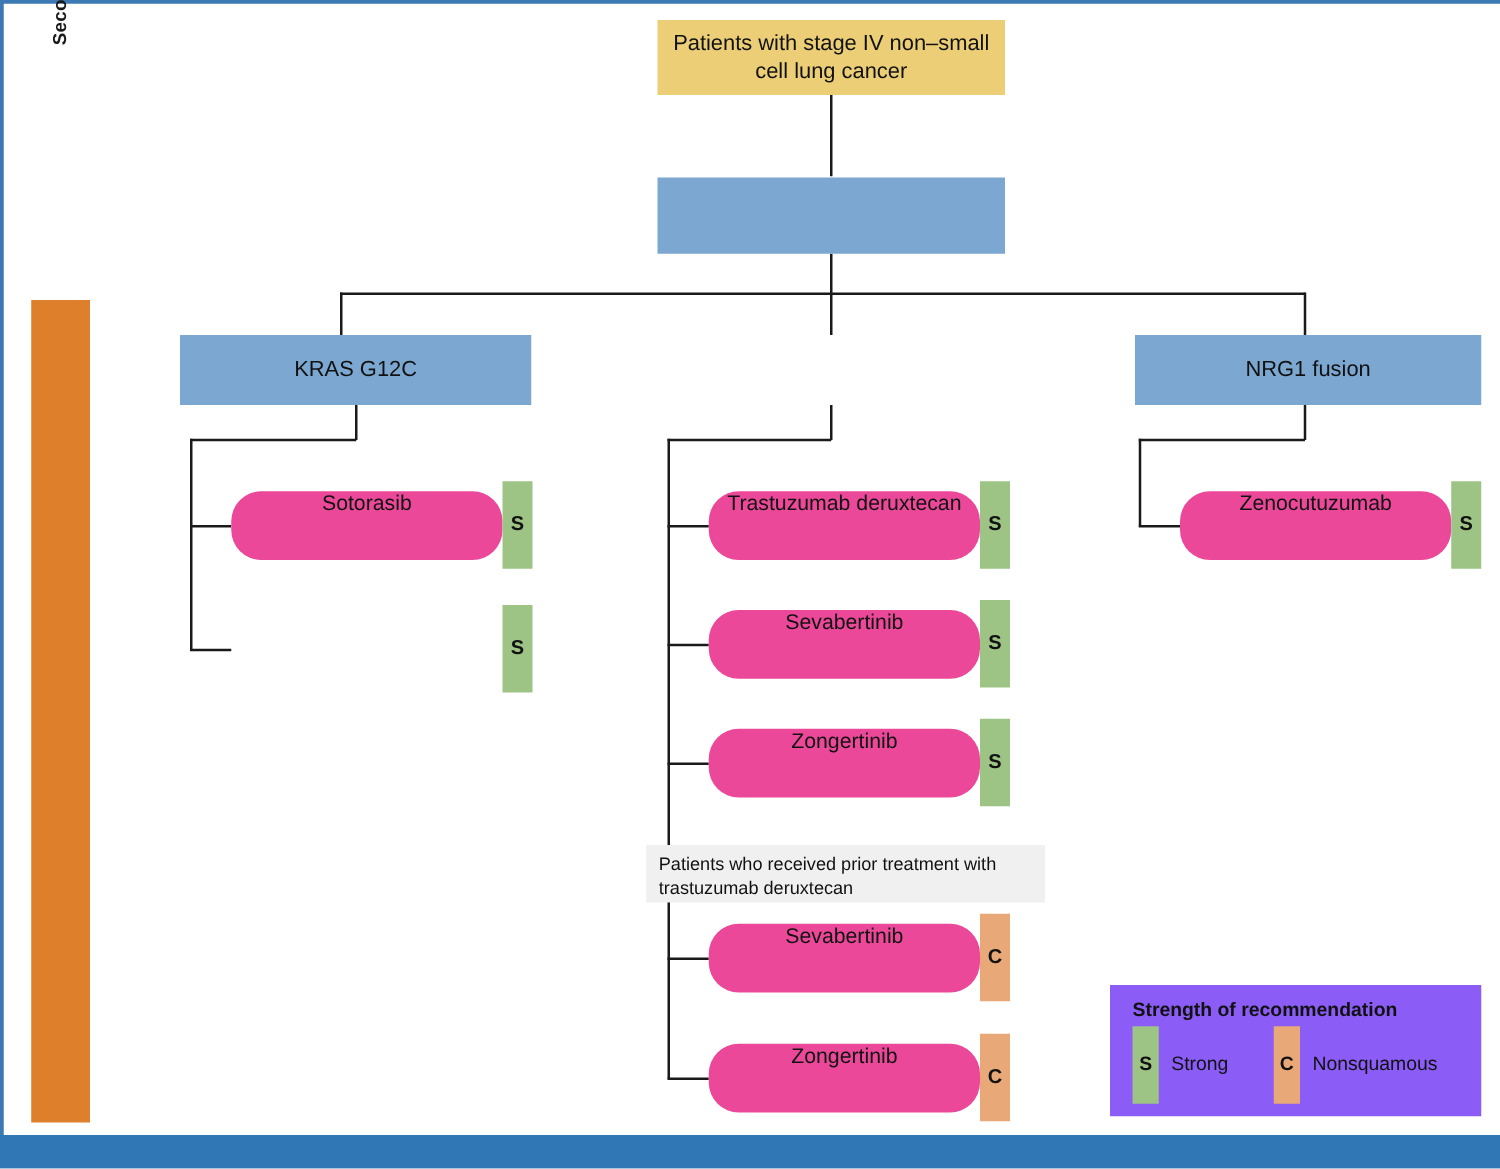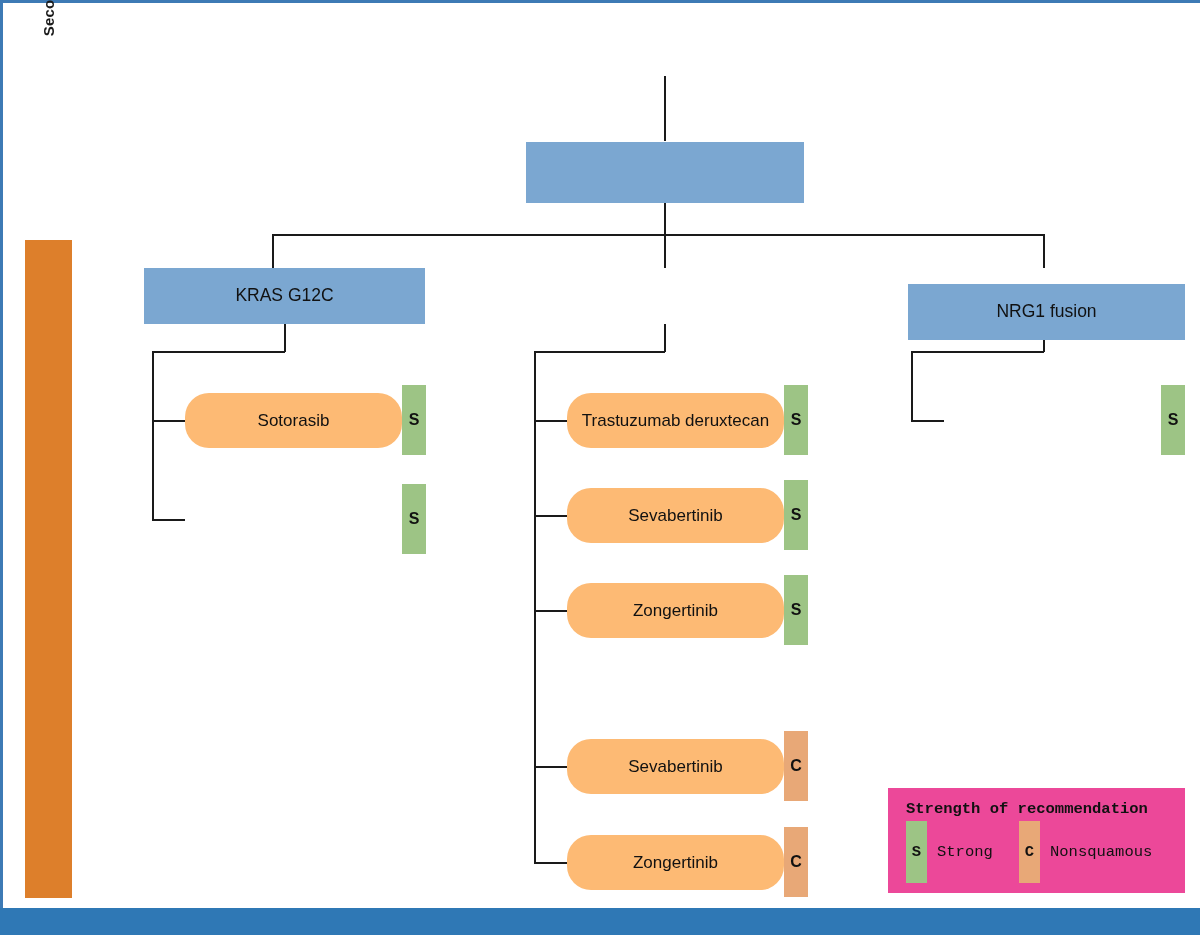--- a/index.html
+++ b/index.html
@@ -91,23 +91,22 @@
   }
 
   
   .tx {
     position: absolute;
     box-sizing: border-box;
   }
   .tx-body {
     position: absolute;
     left: 0; top: 8px;
-    background: #fdba74;
-    display: flex;
-    align-items: center;
+    background: #ec4899;
+    display: flex;
     justify-content: center;
     box-sizing: border-box;
     font-size: 17px;
     color: #111111;
     border-radius: 24px;
   }
   .tx-badge {
     position: absolute;
     top: 0;
     width: 24px;
@@ -130,22 +129,21 @@
     font-size: 14.5px;
     color: #111111;
     line-height: 1.3;
     padding: 7px 10px 7px 10px;
   }
 
   
   .legend {
     position: absolute;
     box-sizing: border-box;
-    background: #ec4899;
-    font-family: Liberation Mono, monospace;
+    background: #8b5cf6;
   }
   .legend-title {
     position: absolute;
     left: 18px; top: 12px;
     font-size: 15.5px;
     font-weight: bold;
     color: #111111;
     white-space: nowrap;
   }
   .legend-entry {
@@ -210,35 +208,41 @@
   <div class="ln ln-h" style="left:534px; top:515px; width:33px;"></div>
   <div class="ln ln-h" style="left:534px; top:610px; width:33px;"></div>
   <div class="ln ln-h" style="left:534px; top:766px; width:33px;"></div>
   <div class="ln ln-h" style="left:534px; top:862px; width:33px;"></div>
 
   <div class="ln ln-v" style="left:1043px; top:324px; height:28px;"></div>
   <div class="ln ln-h" style="left:911px; top:351px; width:133px;"></div>
   <div class="ln ln-v" style="left:911px; top:351px; height:70px;"></div>
   <div class="ln ln-h" style="left:911px; top:420px; width:33px;"></div>
 
+  <div class="node node-root" style="left:526px; top:16px; width:278px; height:60px;">
+    <div>
+      <span>Patients with stage IV non–small</span><br>
+      <span>cell lung cancer</span>
+    </div>
+  </div>
 
   <div class="node node-histology" style="left:526px; top:142px; width:278px; height:61px;">
     <div>
       <br>
     </div>
   </div>
 
   <div class="node node-biomarker" style="left:144px; top:268px; width:281px; height:56px;">
     <div>
       <span class="gene">KRAS</span><span> G12C</span>
     </div>
   </div>
 
 
-  <div class="node node-biomarker" style="left:908px; top:284px; width:277px; height:56px;align-items:center;">
+  <div class="node node-biomarker" style="left:908px; top:268px; width:277px; height:56px;align-items:center;">
     <div>
       <span class="gene">NRG1</span><span> fusion</span>
     </div>
   </div>
 
   <div class="tx" style="left:185px; top:385px; width:241px; height:70px;">
     <div class="tx-body" style="width:217px; height:55px;">
       <span>Sotorasib</span>
     </div>
     <div class="tx-badge badge-strong" style="left:217px; height:70px;">
@@ -272,40 +276,47 @@
 
   <div class="tx" style="left:567px; top:575px; width:241px; height:70px;">
     <div class="tx-body" style="width:217px; height:55px;">
       <span>Zongertinib</span>
     </div>
     <div class="tx-badge badge-strong" style="left:217px; height:70px;">
       <span>S</span>
     </div>
   </div>
 
+  <div class="note" style="left:517px; top:676px; width:319px; height:46px;">
+    <span>Patients who received prior treatment with</span><br>
+    <span>trastuzumab deruxtecan</span>
+  </div>
 
   <div class="tx" style="left:567px; top:731px; width:241px; height:70px;">
     <div class="tx-body" style="width:217px; height:55px;">
       <span>Sevabertinib</span>
     </div>
     <div class="tx-badge badge-conditional" style="left:217px; height:70px;">
       <span>C</span>
     </div>
   </div>
 
   <div class="tx" style="left:567px; top:827px; width:241px; height:70px;">
     <div class="tx-body" style="width:217px; height:55px;">
       <span>Zongertinib</span>
     </div>
     <div class="tx-badge badge-conditional" style="left:217px; height:70px;">
       <span>C</span>
     </div>
   </div>
 
   <div class="tx" style="left:944px; top:385px; width:241px; height:70px;">
+    <div class="tx-body" style="width:217px; height:55px;">
+      <span>Zenocutuzumab</span>
+    </div>
     <div class="tx-badge badge-strong" style="left:217px; height:70px;">
       <span>S</span>
     </div>
   </div>
 
   <div class="legend" style="left:888px; top:788px; width:297px; height:105px;">
     <div class="legend-title">Strength of recommendation</div>
 
     <div class="legend-entry" style="left:18px; top:33px;">
       <div class="legend-swatch badge-strong">

